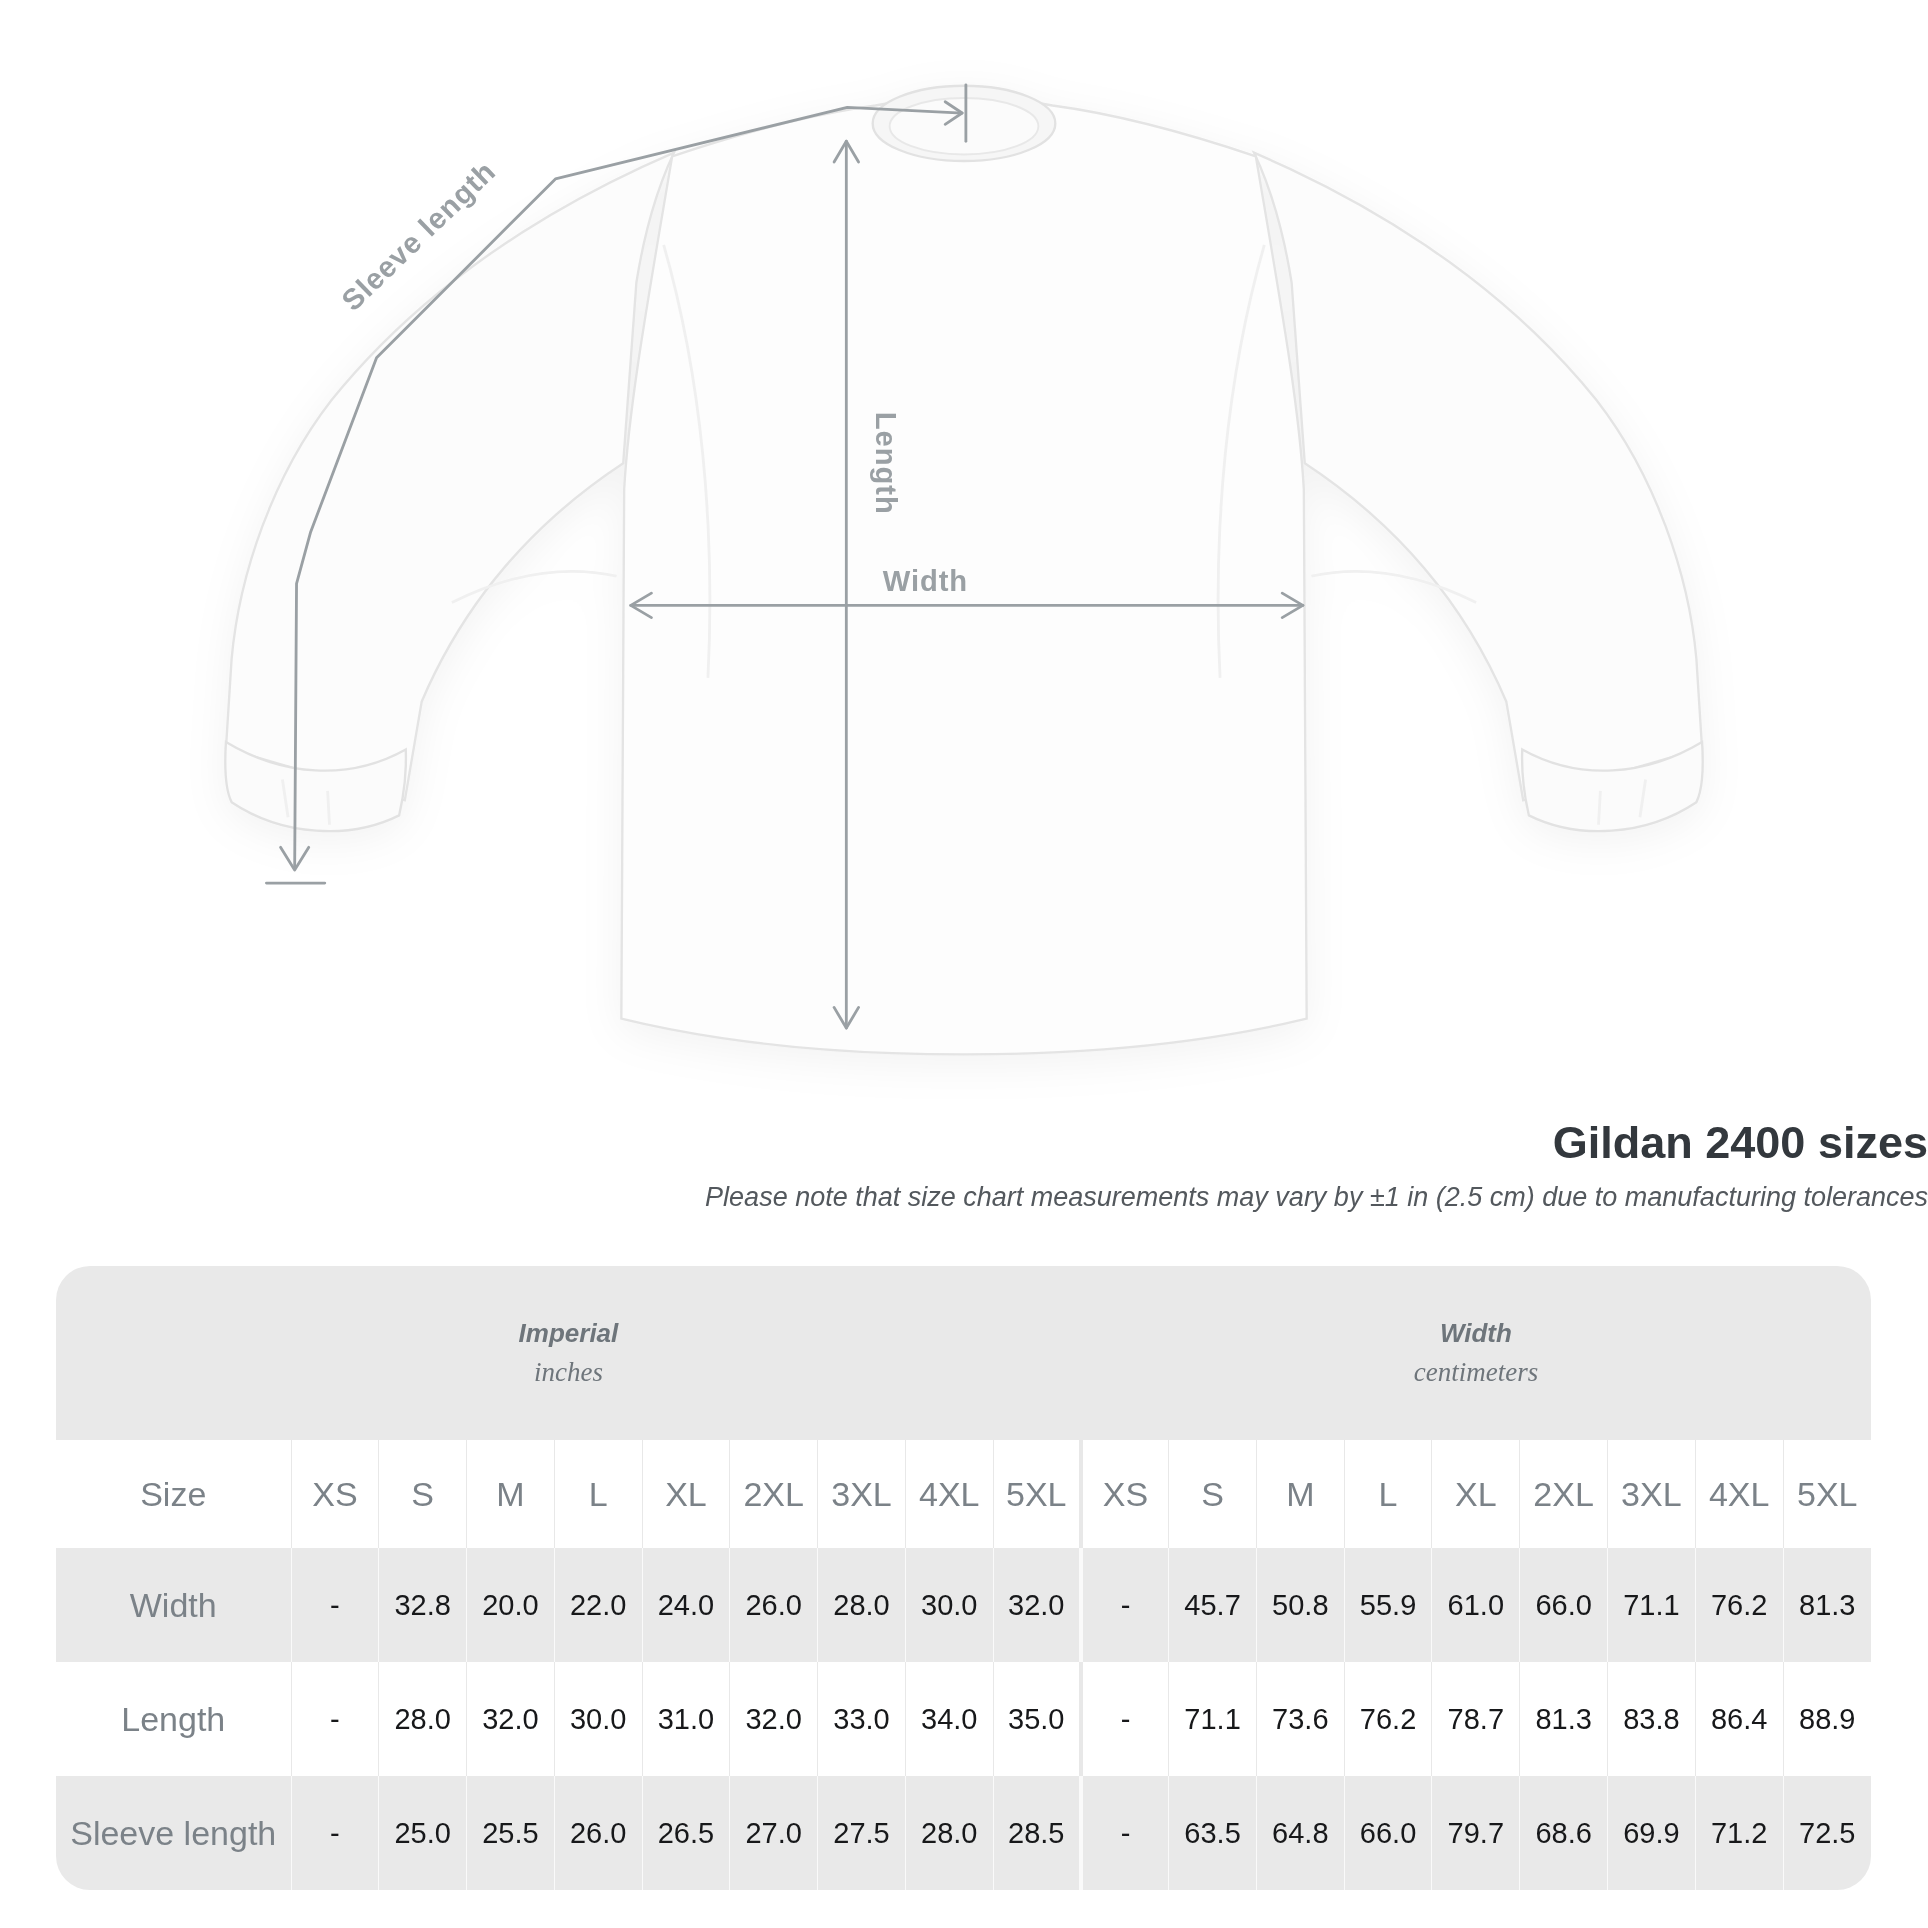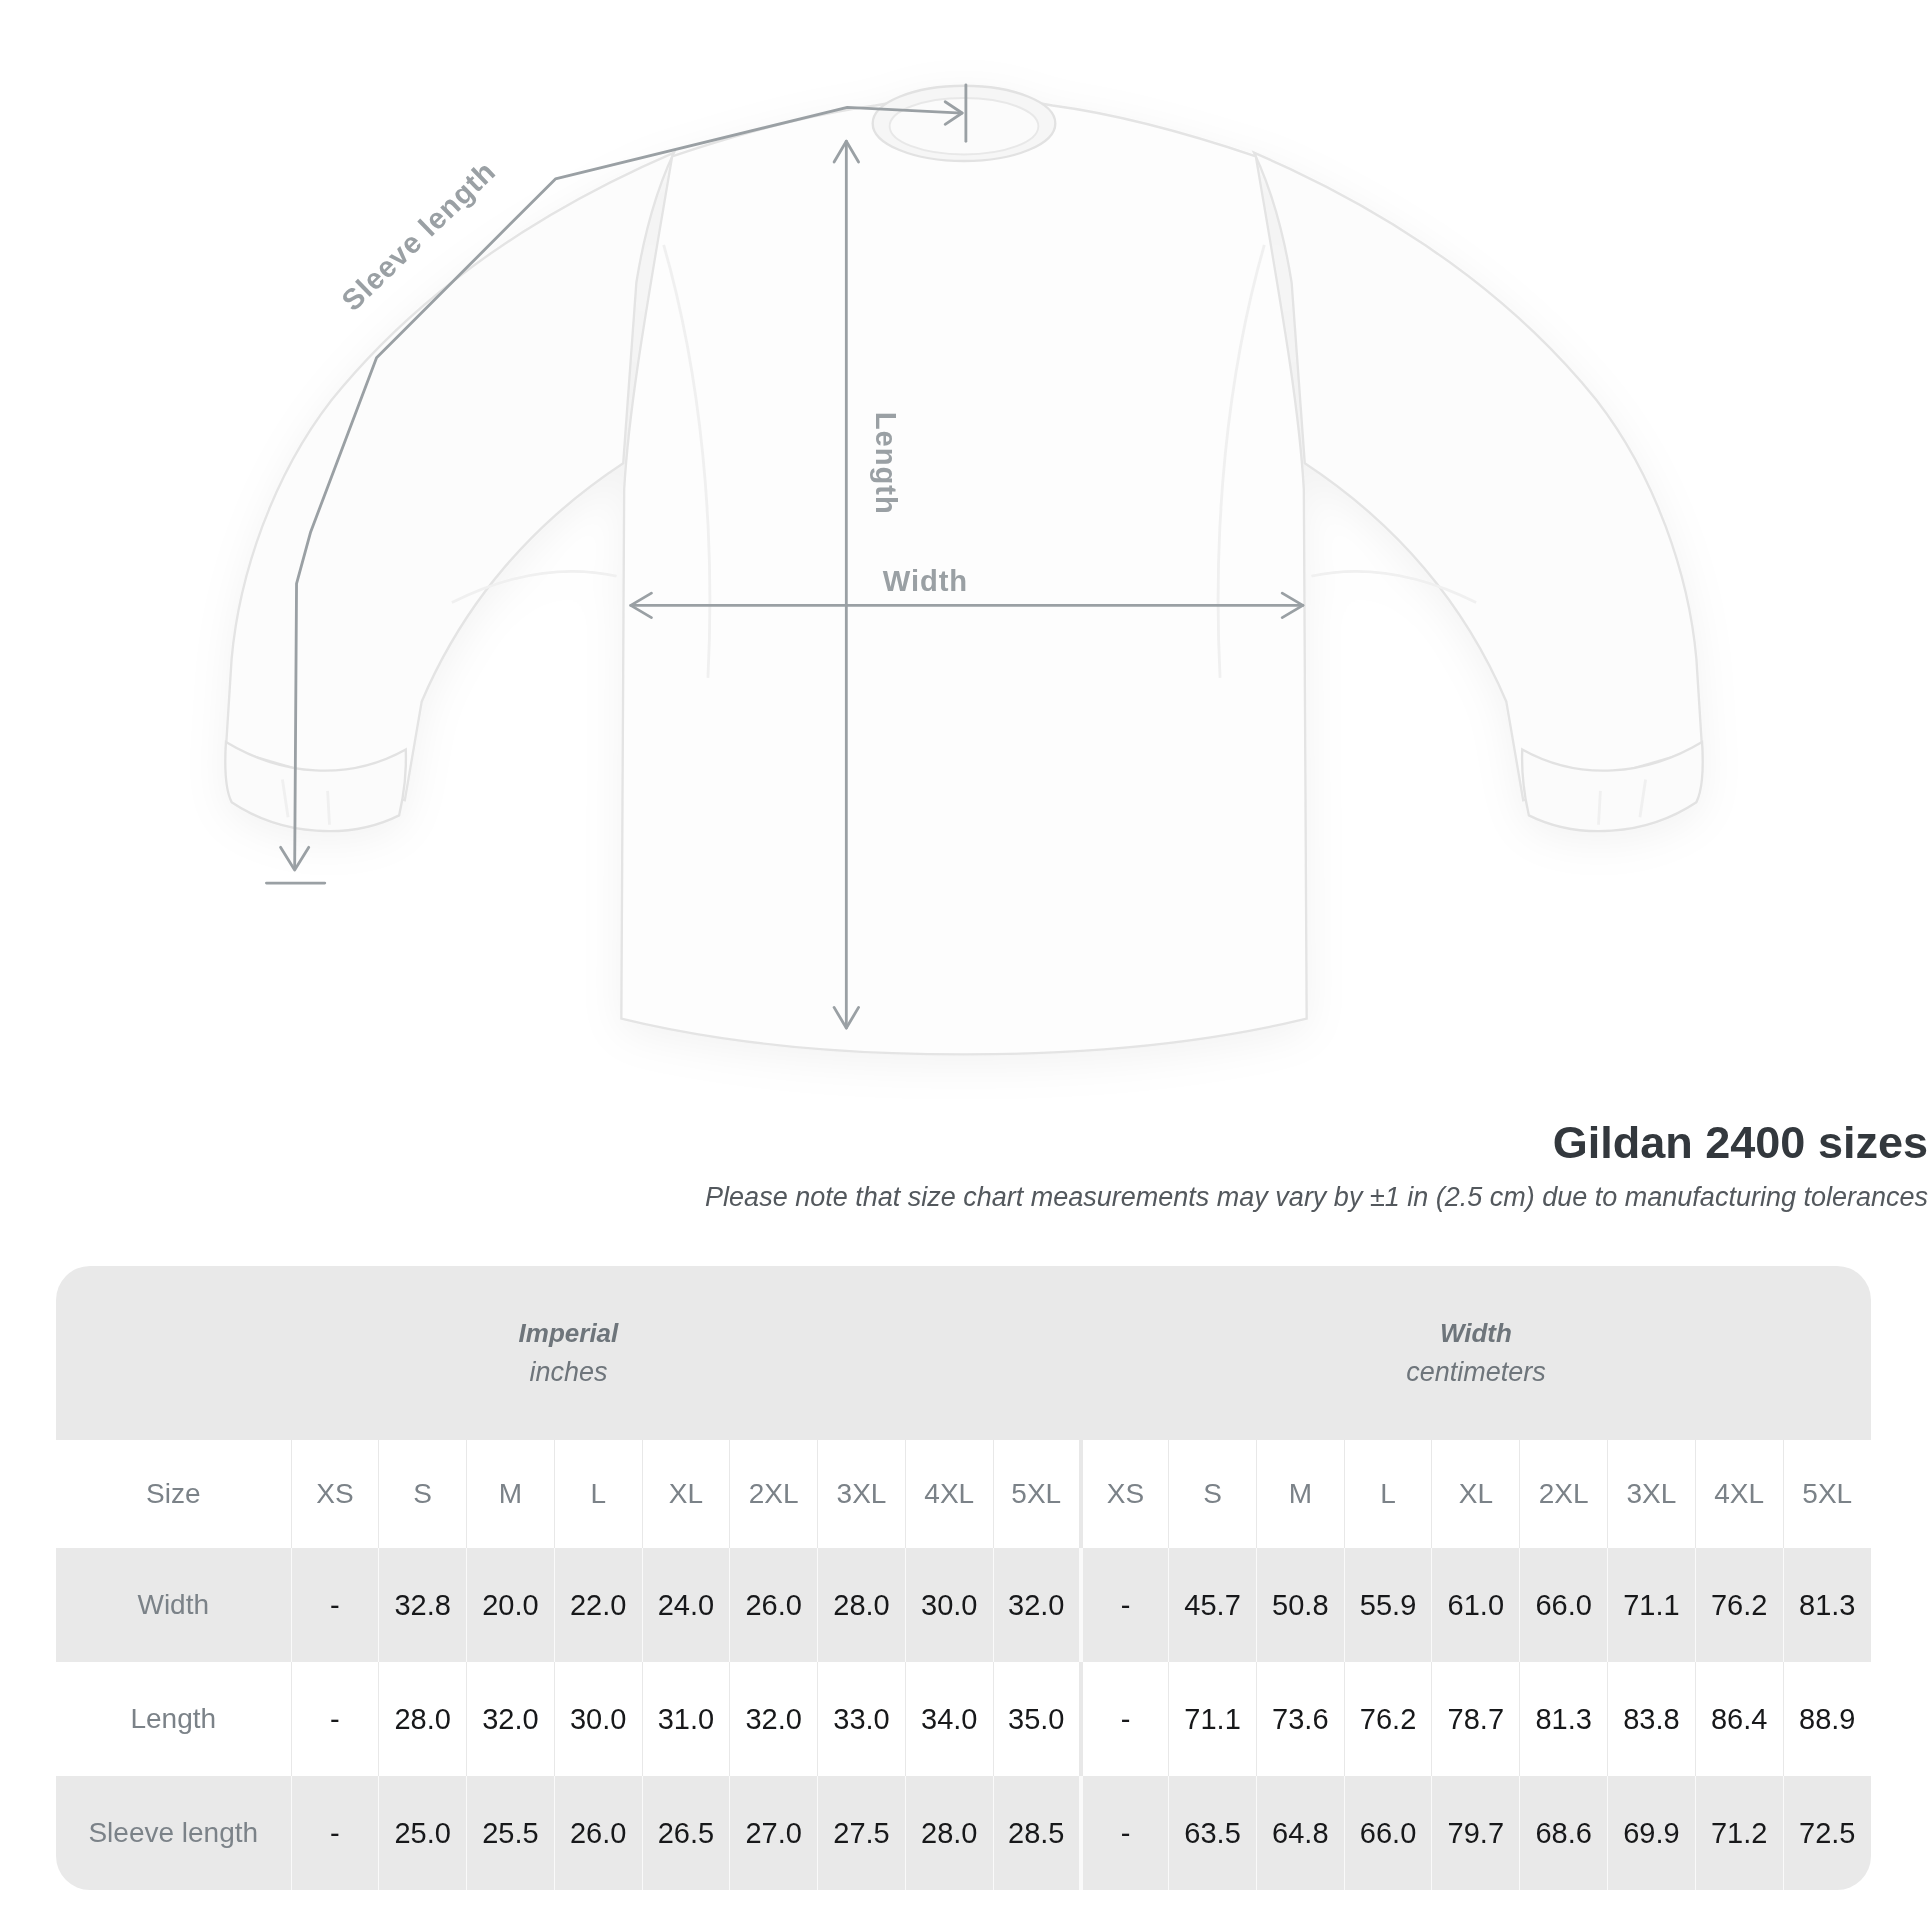--- a/index.html
+++ b/index.html
@@ -22,22 +22,22 @@
     background:#e9e9e9;border-radius:34px;overflow:hidden;
   }
   table.grid{border-collapse:collapse;table-layout:fixed;width:100%;height:100%;}
   table.grid td,table.grid th{padding:0;text-align:center;vertical-align:middle;font-weight:normal;}
   tr.group-row{height:174px;}
   tr.header-row{height:108px;background:#ffffff;}
   tr.data-row{height:114px;}
   tr.row-white{background:#ffffff;}
   tr.row-gray{background:transparent;}
   .group-label{font-size:26px;font-weight:bold;font-style:italic;color:#6e757b;line-height:1.2;}
-  .group-unit{font-size:27px;font-style:italic;color:#6e757b;margin-top:7.5px;}
-  .lbl{color:#7b8288;font-weight:bold;font-size:28px;}
+  .group-unit{font-size:27px;font-style:italic;color:#6e757b;margin-top:7.5px;font-family:Liberation Serif, serif;}
+  .lbl{color:#7b8288;font-weight:bold;font-size:34px;}
   .val{color:#17181a;font-size:29px;}
   tr.header-row .sep{border-left:1.9px solid #e8e8e8;}
   tr.row-white .sep{border-left:1.9px solid #e8e8e8;}
   tr.row-gray .sep{border-left:1.9px solid #fafafa;}
   tr.header-row .mid{border-left-width:4.7px;}
   tr.row-white .mid{border-left-width:4.7px;}
   tr.row-gray .mid{border-left-width:4.7px;}
 </style>
 </head>
 <body>

